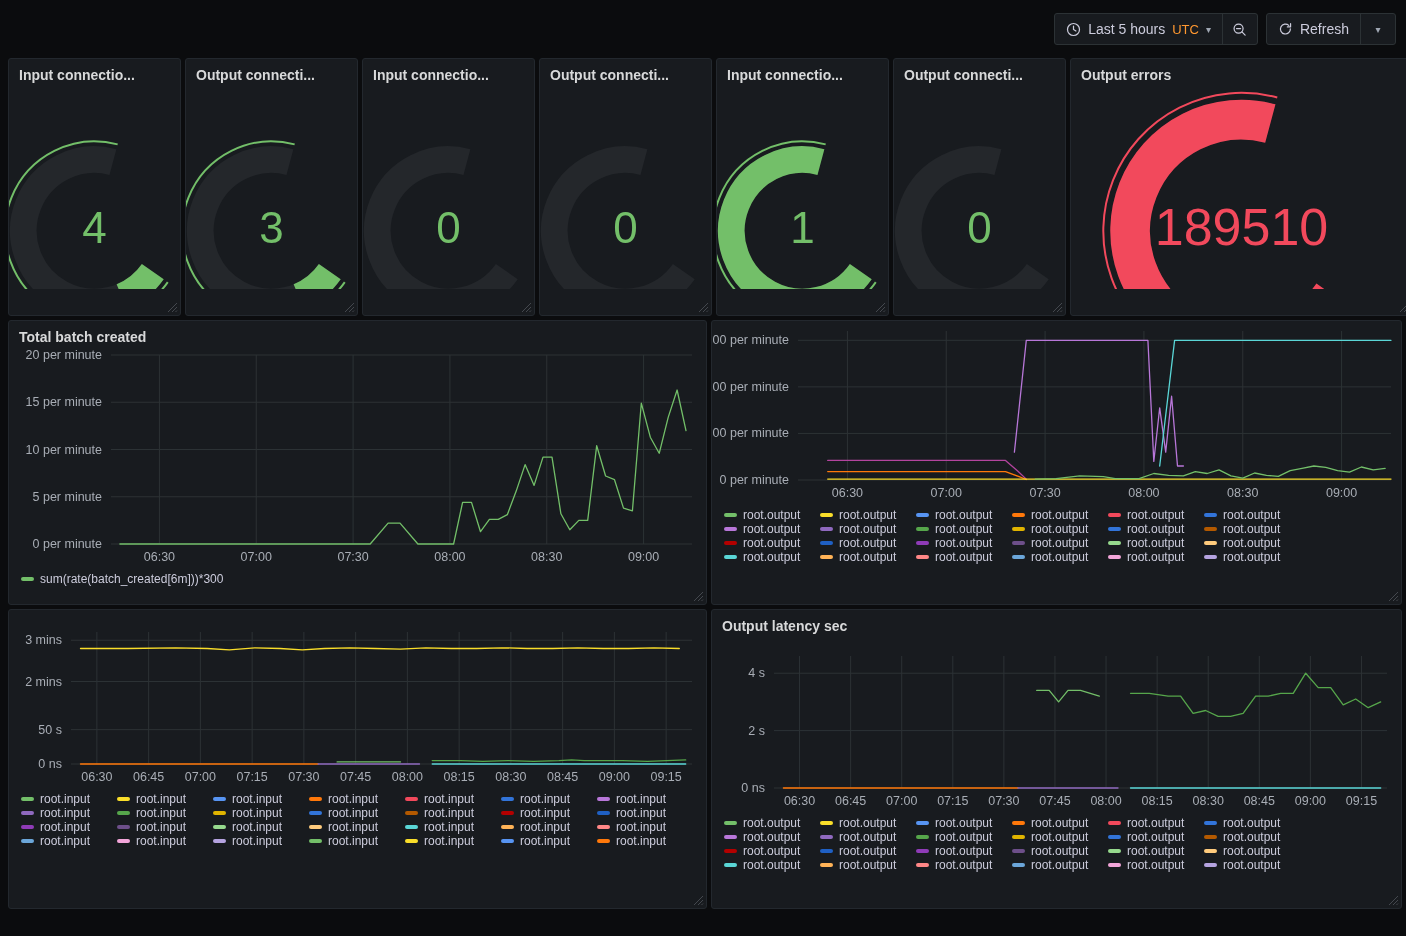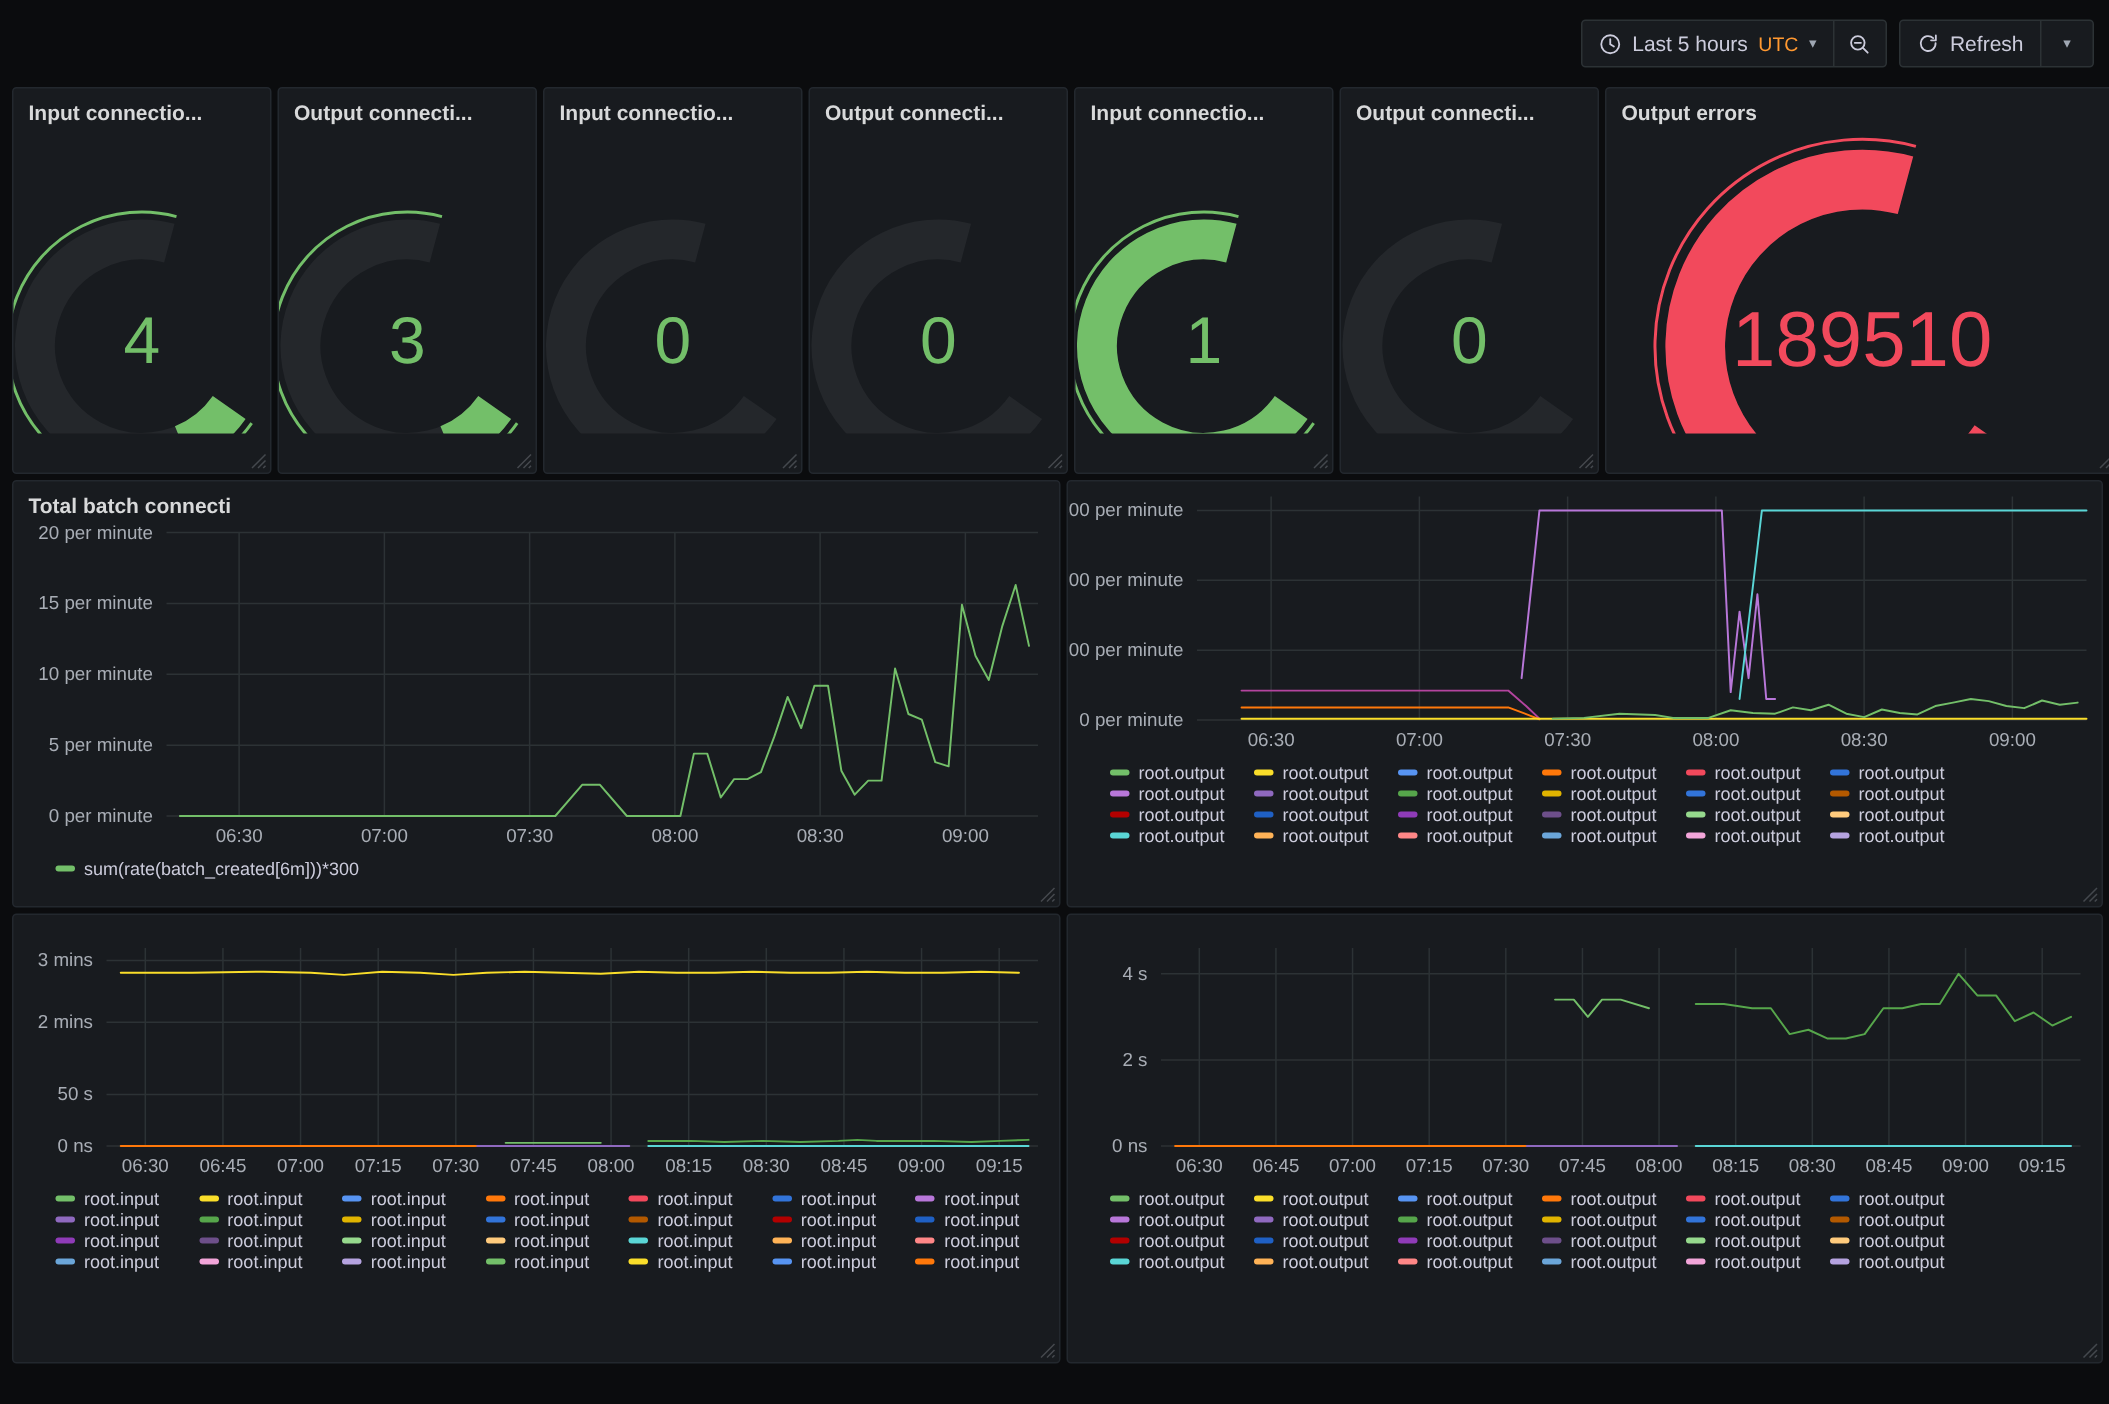--- a/index.html
+++ b/index.html
@@ -33,21 +33,21 @@
   .gauge-panel { height:258px; flex:1 1 0; min-width:0; }
   .gauge-wrap { position:relative; width:100%; height:206px; display:flex; align-items:center; justify-content:center; }
   .gauge-wrap svg { width:100%; height:100%; }
   .gauge-value { position:absolute; left:0; right:0; text-align:center; font-size:44px; font-weight:400; }
   .gauge-big .gauge-value { font-size:52px; }
 
   
   .ts-panel { display:flex; flex-direction:column; }
   .ts-plot { flex:0 0 auto; position:relative; }
   .ts-plot svg { display:block; }
-  .legend { padding:2px 0 0 12px; overflow:hidden;margin-left:16px; }
+  .legend { padding:2px 0 0 12px; overflow:hidden; }
   .legend-row { display:flex; }
   .legend-item { display:flex; align-items:center; gap:6px; font-size:12px; color:#ccccdc; white-space:nowrap; cursor:pointer; }
   .legend-swatch { width:13px; height:4px; border-radius:2px; flex:none; }
   .legend-1col .legend-item { padding-right:10px; }
 </style>
 </head>
 <body>
 
 <div class="toolbar">
   <div class="tb-group">
@@ -181,21 +181,21 @@
           <div class="gauge-value" style="color: rgb(242, 73, 92); top: 114.32px;">189510</div>
         </div>
         <svg class="resize-handle" viewBox="0 0 11 11">
           <path d="M10 1 1 10M10 5 5 10M10 8.5 8.5 10" stroke="#7b8087" stroke-width="1"></path>
         </svg>
       </div>
     </div>
 
   <div class="row">
     <div class="panel ts-panel" id="panel-total_batch" style="width:699px;height:285px;">
-      <div class="panel-title">Total batch connecti</div>
+      <div class="panel-title">Total batch created</div>
       <div class="ts-plot">
           <svg width="697" height="225" viewBox="0 0 697 225">
             <line x1="102" x2="683" y1="199" y2="199" stroke="#2c3235" stroke-width="1"></line>
             <text x="93" y="203" fill="#a8adb5" font-size="12.5" text-anchor="end" font-family="&quot;Liberation Sans&quot;, sans-serif">0 per minute</text>
             <line x1="102" x2="683" y1="151.75" y2="151.75" stroke="#2c3235" stroke-width="1"></line>
             <text x="93" y="155.75" fill="#a8adb5" font-size="12.5" text-anchor="end" font-family="&quot;Liberation Sans&quot;, sans-serif">5 per minute</text>
             <line x1="102" x2="683" y1="104.5" y2="104.5" stroke="#2c3235" stroke-width="1"></line>
             <text x="93" y="108.5" fill="#a8adb5" font-size="12.5" text-anchor="end" font-family="&quot;Liberation Sans&quot;, sans-serif">10 per minute</text>
             <line x1="102" x2="683" y1="57.25" y2="57.25" stroke="#2c3235" stroke-width="1"></line>
             <text x="93" y="61.25" fill="#a8adb5" font-size="12.5" text-anchor="end" font-family="&quot;Liberation Sans&quot;, sans-serif">15 per minute</text>
@@ -535,20 +535,21 @@
               <span class="legend-swatch" style="background: rgb(255, 120, 10);"></span>
               <span>root.input</span>
             </div>
           </div>
         </div>
       <svg class="resize-handle" viewBox="0 0 11 11">
         <path d="M10 1 1 10M10 5 5 10M10 8.5 8.5 10" stroke="#7b8087" stroke-width="1"></path>
       </svg>
     </div>
     <div class="panel ts-panel" id="panel-output_latency" style="width:691px;height:300px;">
+      <div class="panel-title">Output latency sec</div>
       <div class="ts-plot">
           <svg width="689" height="180" viewBox="0 0 689 180">
             <line x1="62" x2="675" y1="154" y2="154" stroke="#2c3235" stroke-width="1"></line>
             <text x="53" y="158" fill="#a8adb5" font-size="12.5" text-anchor="end" font-family="&quot;Liberation Sans&quot;, sans-serif">0 ns</text>
             <line x1="62" x2="675" y1="96.6086956521739" y2="96.6086956521739" stroke="#2c3235" stroke-width="1"></line>
             <text x="53" y="100.6086956521739" fill="#a8adb5" font-size="12.5" text-anchor="end" font-family="&quot;Liberation Sans&quot;, sans-serif">2 s</text>
             <line x1="62" x2="675" y1="39.217391304347814" y2="39.217391304347814" stroke="#2c3235" stroke-width="1"></line>
             <text x="53" y="43.217391304347814" fill="#a8adb5" font-size="12.5" text-anchor="end" font-family="&quot;Liberation Sans&quot;, sans-serif">4 s</text>
             <line x1="87.54166666666673" x2="87.54166666666673" y1="22" y2="154" stroke="#2c3235" stroke-width="1"></line>
             <text x="87.54166666666673" y="171" fill="#a8adb5" font-size="12.5" text-anchor="middle" font-family="&quot;Liberation Sans&quot;, sans-serif">06:30</text>

